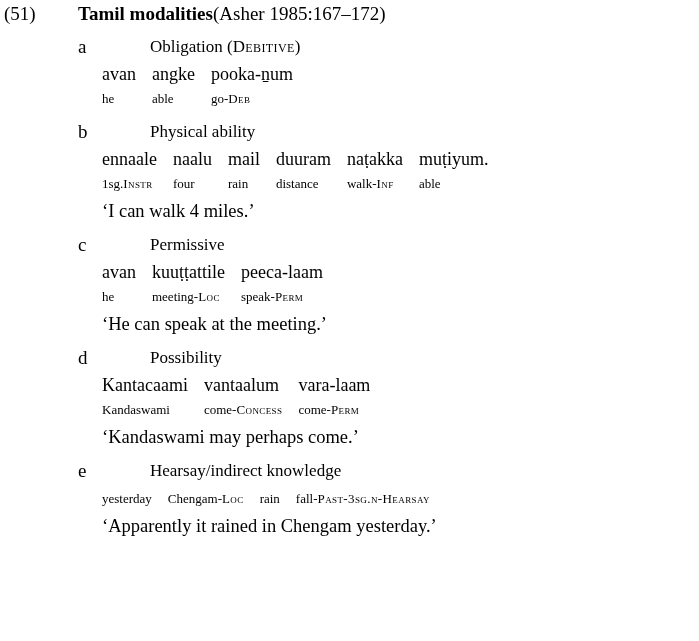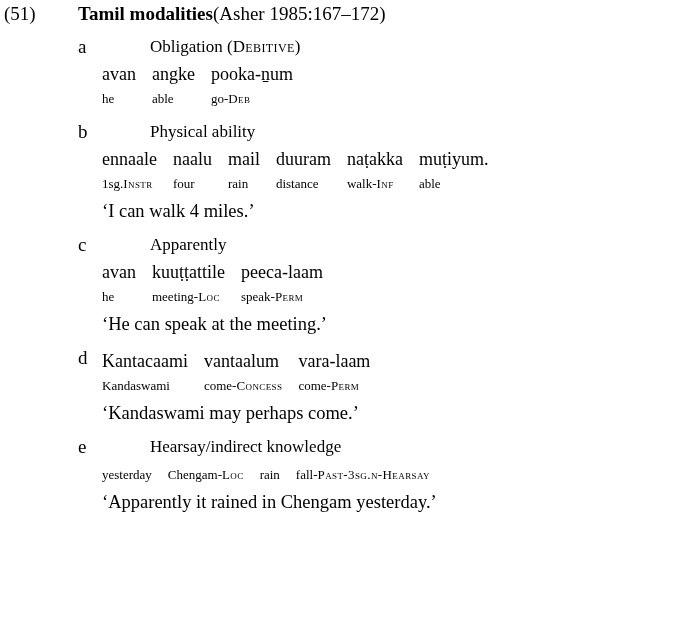--- a/index.html
+++ b/index.html
@@ -148,21 +148,21 @@
         </tr>
       </tbody>
         </table>
       <div class="translation">‘I can walk 4 miles.’</div>
     </div>
   </div>
 
   <div class="sub">
     <div class="sub-letter">c</div>
     <div class="sub-body">
-      <div class="sub-label"><span>Apparently</span></div>
+      <div class="sub-label"><span>Permissive</span></div>
       <table class="gloss-table">
         <tbody>
             <tr class="line1">
           <td>avan</td>
           <td>kuuṭṭattile</td>
           <td>peeca-laam</td>
         </tr>
         <tr class="line2">
           <td><span>he</span><span class="sc"></span></td>
           <td><span>meeting-</span><span class="sc">Loc</span></td>
@@ -170,20 +170,21 @@
         </tr>
       </tbody>
         </table>
       <div class="translation">‘He can speak at the meeting.’</div>
     </div>
   </div>
 
   <div class="sub">
     <div class="sub-letter">d</div>
     <div class="sub-body">
+      <div class="sub-label"><span>Possibility</span></div>
       <table class="gloss-table">
         <tbody>
             <tr class="line1">
           <td>Kantacaami</td>
           <td>vantaalum</td>
           <td>vara-laam</td>
         </tr>
         <tr class="line2">
           <td><span>Kandaswami</span><span class="sc"></span></td>
           <td><span>come-</span><span class="sc">Concess</span></td>

